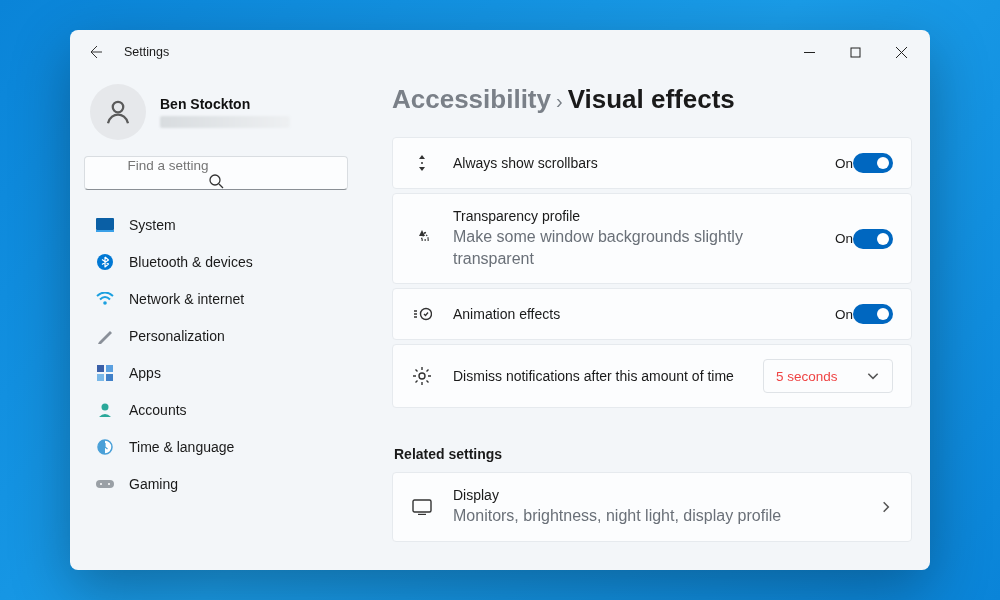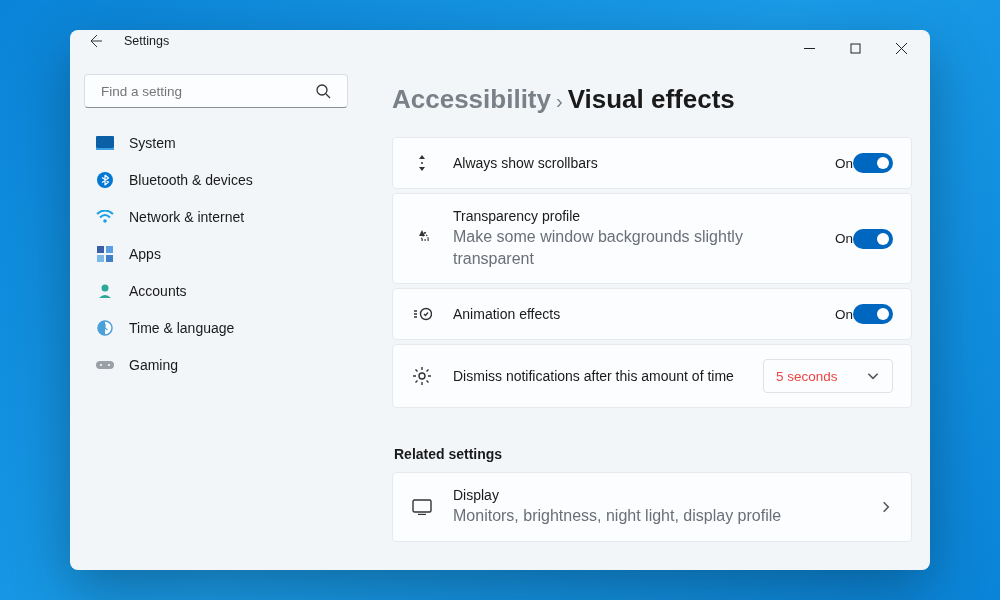--- a/index.html
+++ b/index.html
@@ -7,39 +7,39 @@
     width: 1000px; height: 600px; overflow: hidden;
     background: linear-gradient(135deg, #0a84d8 0%, #1a9ce8 50%, #0a84d8 100%);
     display: flex; align-items: center; justify-content: center;
   }
   .window {
     width: 860px; height: 540px; background: #f3f6f9;
     border-radius: 8px; box-shadow: 0 20px 60px rgba(0,0,0,0.3);
     display: flex; flex-direction: column; overflow: hidden;
   }
   .titlebar {
-    height: 44px; display: flex; align-items: flex-start; padding: 0 6px 0 14px;
+    height: 44px; display: flex; align-items: center; padding: 0 6px 0 14px;
     justify-content: space-between;
   }
   .titlebar-left { display: flex; align-items: center; gap: 18px; }
   .back-btn { width: 22px; height: 22px; display:flex; align-items:center; justify-content:center; cursor:pointer; }
   .title { font-size: 12.5px; color: #1a1a1a; }
   .win-controls { display: flex; }
   .win-btn { width: 46px; height: 36px; display:flex; align-items:center; justify-content:center; cursor:pointer; }
   .win-btn svg { width: 11px; height: 11px; }
   .body { flex:1; display:flex; overflow:hidden; }
   .sidebar { width: 292px; padding: 0 14px 0 14px; display:flex; flex-direction:column; overflow:hidden; }
   .profile { display:flex; align-items:center; gap:14px; padding: 10px 6px 16px 6px; }
   .avatar { width:56px; height:56px; background:#e6e8eb; border-radius:50%; display:flex; align-items:center; justify-content:center; }
   .avatar svg { width:30px; height:30px; stroke:#5a5a5a; fill:none; stroke-width:1.8; }
   .profile-name { font-size:14px; font-weight:600; color:#111; }
   .profile-sub { width:130px; height:12px; background:linear-gradient(90deg,#d8dcdf,#eef0f2); border-radius:2px; margin-top:4px; filter:blur(1px); }
   .search {
     height:34px; background:#fcfdfe; border:1px solid #d9dde1; border-bottom:1.5px solid #8a8f95;
-    border-radius:4px; display:flex; align-items:center; padding:0 16px; margin-bottom:16px;
+    border-radius:4px; display:flex; align-items:center; padding:0 10px; margin-bottom:16px;flex-direction:column;
   }
   .search input { flex:1; border:none; outline:none; background:transparent; font-size:13.5px; color:#555; }
   .search-icon { width:16px; height:16px; }
   .nav { flex:1; overflow-y:auto; position:relative; }
   .nav::-webkit-scrollbar { width:4px; }
   .nav::-webkit-scrollbar-thumb { background:#9ea5ac; border-radius:2px; }
   .nav-item {
     height:37px; display:flex; align-items:center; gap:15px; padding:0 12px;
     border-radius:4px; cursor:pointer; font-size:14px; color:#1a1a1a;
   }
@@ -107,20 +107,32 @@
         <svg viewBox="0 0 11 11">
             <path d="M0 0 L11 11 M11 0 L0 11" stroke="#222" stroke-width="1"></path>
           </svg>
       </div>
     </div>
   </div>
 
   <div class="body">
     <div class="sidebar">
 
+      <div class="profile">
+        <div class="avatar">
+          <svg viewBox="0 0 24 24">
+              <circle cx="12" cy="8" r="4.2"></circle>
+              <path d="M4 21c1-5 5-7 8-7s7 2 8 7"></path>
+            </svg>
+        </div>
+        <div>
+          <div class="profile-name">Ben Stockton</div>
+          <div class="profile-sub"></div>
+        </div>
+      </div>
 
       <div class="search">
         <input placeholder="Find a setting" style="">
         <svg class="search-icon" viewBox="0 0 16 16">
             <circle cx="7" cy="7" r="5" fill="none" stroke="#333" stroke-width="1.3"></circle>
             <path d="M11 11 L15 15" stroke="#333" stroke-width="1.3"></path>
           </svg>
       </div>
 
       <div class="nav">
@@ -147,20 +159,28 @@
               <svg width="18" height="14" viewBox="0 0 18 14">
                 <path d="M1 4 Q9 -3 17 4" fill="none" stroke="#1ba0e0" stroke-width="2"></path>
                 <path d="M4 7.5 Q9 2.5 14 7.5" fill="none" stroke="#1ba0e0" stroke-width="2"></path>
                 <circle cx="9" cy="11" r="1.8" fill="#1ba0e0"></circle>
               </svg>
             </span>
           <span>Network &amp; internet</span>
         </div>
         <div class="nav-item">
           <span class="nav-icon">
+              <svg width="18" height="18" viewBox="0 0 18 18">
+                <path d="M3 15 L14 4 L16 6 L5 17 L2 17 Z" fill="#8a9099"></path>
+              </svg>
+            </span>
+          <span>Personalization</span>
+        </div>
+        <div class="nav-item">
+          <span class="nav-icon">
               <svg width="16" height="16" viewBox="0 0 16 16">
                 <rect x="0" y="0" width="7" height="7" fill="#3a5fa8"></rect>
                 <rect x="9" y="0" width="7" height="7" fill="#5aa0e0"></rect>
                 <rect x="0" y="9" width="7" height="7" fill="#7ab8e8"></rect>
                 <rect x="9" y="9" width="7" height="7" fill="#4080c8"></rect>
               </svg>
             </span>
           <span>Apps</span>
         </div>
         <div class="nav-item">

